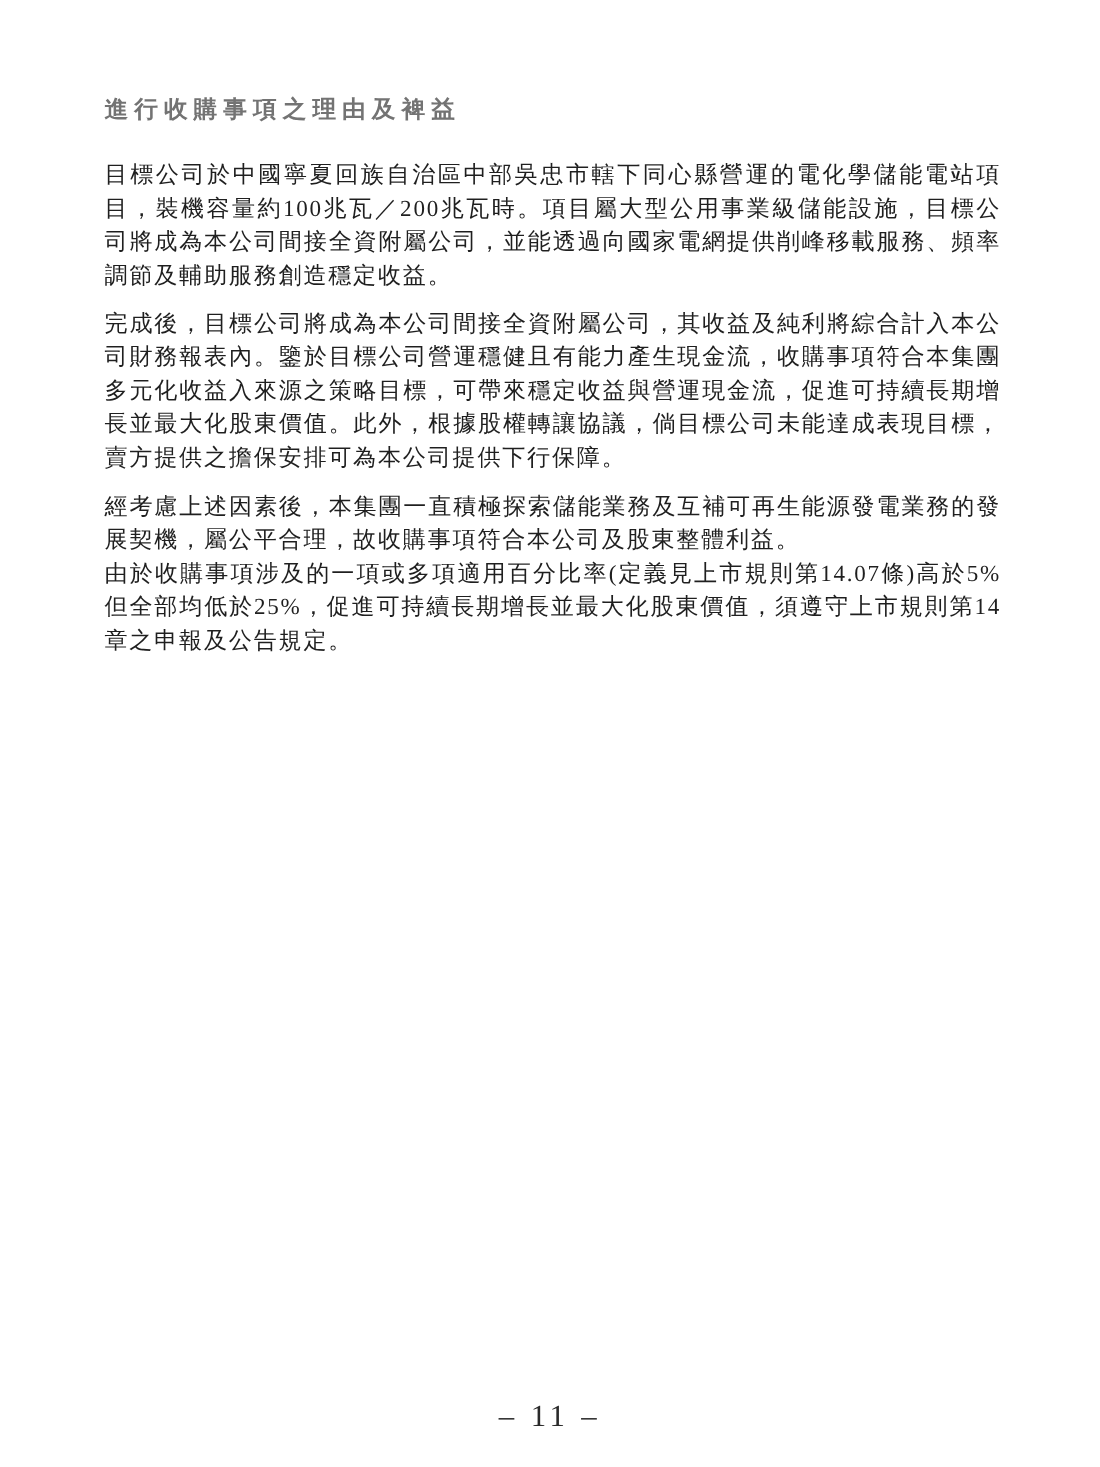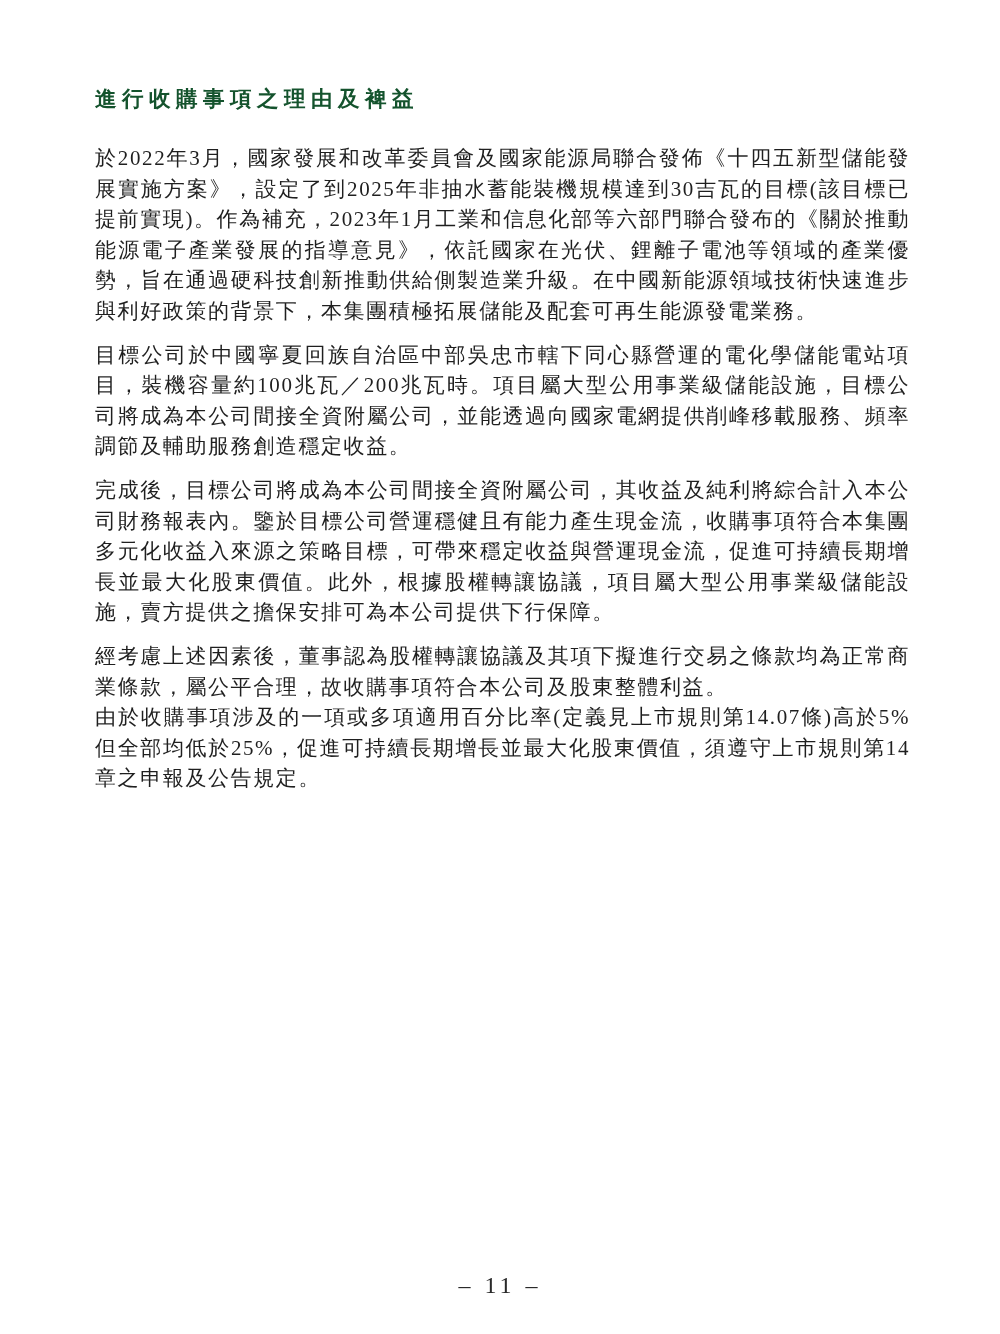--- a/index.html
+++ b/index.html
@@ -21,21 +21,21 @@
     top: 86px;
     left: 0;
     width: 1000px;
     box-sizing: border-box;
     padding: 0 90px 0 95px;
   }
   .sec-heading {
     font-family: "Liberation Sans", "DejaVu Sans", sans-serif;
     font-size: 21.5px;
     font-weight: 700;
-    color: #14532d;
+    color: #737373;
     letter-spacing: 5.5px;
     line-height: 26px;
     margin: 0 0 31px 0;
   }
   .sec-heading.second {
     margin-top: 4px;
     margin-bottom: 30px;
   }
   .body-para {
     font-size: 21px;
@@ -53,36 +53,35 @@
     margin: 0;
   }
   .page-footer {
     position: absolute;
     top: 1272px;
     left: 0;
     width: 1000px;
     text-align: center;
   }
   .page-number {
-    font-size: 24px;
+    font-size: 28px;
     letter-spacing: 4px;
     color: #2a2a2a;
   }
 </style>
 </head>
 <body>
 
 <div class="page">
 
   <section class="section">
     <h2 class="sec-heading">進行收購事項之理由及裨益</h2>
-    <p class="body-para">於2022年3月，國家發展和改革委員會及國家能源局聯合發佈《十四五新型儲能發展實施方案》，設定了到2025年非抽水蓄能裝機規模達到30吉瓦的目標(該目標已提前實現)。作為補充，2023年1月工業和信息化部等六部門聯合發布的《關於推動能源電子產業發展的指導意見》，依託國家在光伏、鋰離子電池等領域的產業優勢，旨在通過硬科技創新推動供給側製造業升級。在中國新能源領域技術快速進步與利好政策的背景下，本集團積極拓展儲能及配套可再生能源發電業務。</p>
     <p class="body-para">目標公司於中國寧夏回族自治區中部吳忠市轄下同心縣營運的電化學儲能電站項目，裝機容量約100兆瓦／200兆瓦時。項目屬大型公用事業級儲能設施，目標公司將成為本公司間接全資附屬公司，並能透過向國家電網提供削峰移載服務、頻率調節及輔助服務創造穩定收益。</p>
-    <p class="body-para">完成後，目標公司將成為本公司間接全資附屬公司，其收益及純利將綜合計入本公司財務報表內。鑒於目標公司營運穩健且有能力產生現金流，收購事項符合本集團多元化收益入來源之策略目標，可帶來穩定收益與營運現金流，促進可持續長期增長並最大化股東價值。此外，根據股權轉讓協議，項目屬大型公用事業級儲能設施，賣方提供之擔保安排可為本公司提供下行保障。</p>
-    <p class="body-para">經考慮上述因素後，董事認為股權轉讓協議及其項下擬進行交易之條款均為正常商業條款，屬公平合理，故收購事項符合本公司及股東整體利益。</p>
+    <p class="body-para">完成後，目標公司將成為本公司間接全資附屬公司，其收益及純利將綜合計入本公司財務報表內。鑒於目標公司營運穩健且有能力產生現金流，收購事項符合本集團多元化收益入來源之策略目標，可帶來穩定收益與營運現金流，促進可持續長期增長並最大化股東價值。此外，根據股權轉讓協議，倘目標公司未能達成表現目標，賣方提供之擔保安排可為本公司提供下行保障。</p>
+    <p class="body-para">經考慮上述因素後，本集團一直積極探索儲能業務及互補可再生能源發電業務的發展契機，屬公平合理，故收購事項符合本公司及股東整體利益。</p>
   </section>
 
   <section class="section">
     <p class="body-para">由於收購事項涉及的一項或多項適用百分比率(定義見上市規則第14.07條)高於5%但全部均低於25%，促進可持續長期增長並最大化股東價值，須遵守上市規則第14章之申報及公告規定。</p>
   </section>
 
 </div>
 
 <footer class="page-footer">
   <span class="page-number">– 11 –</span>

